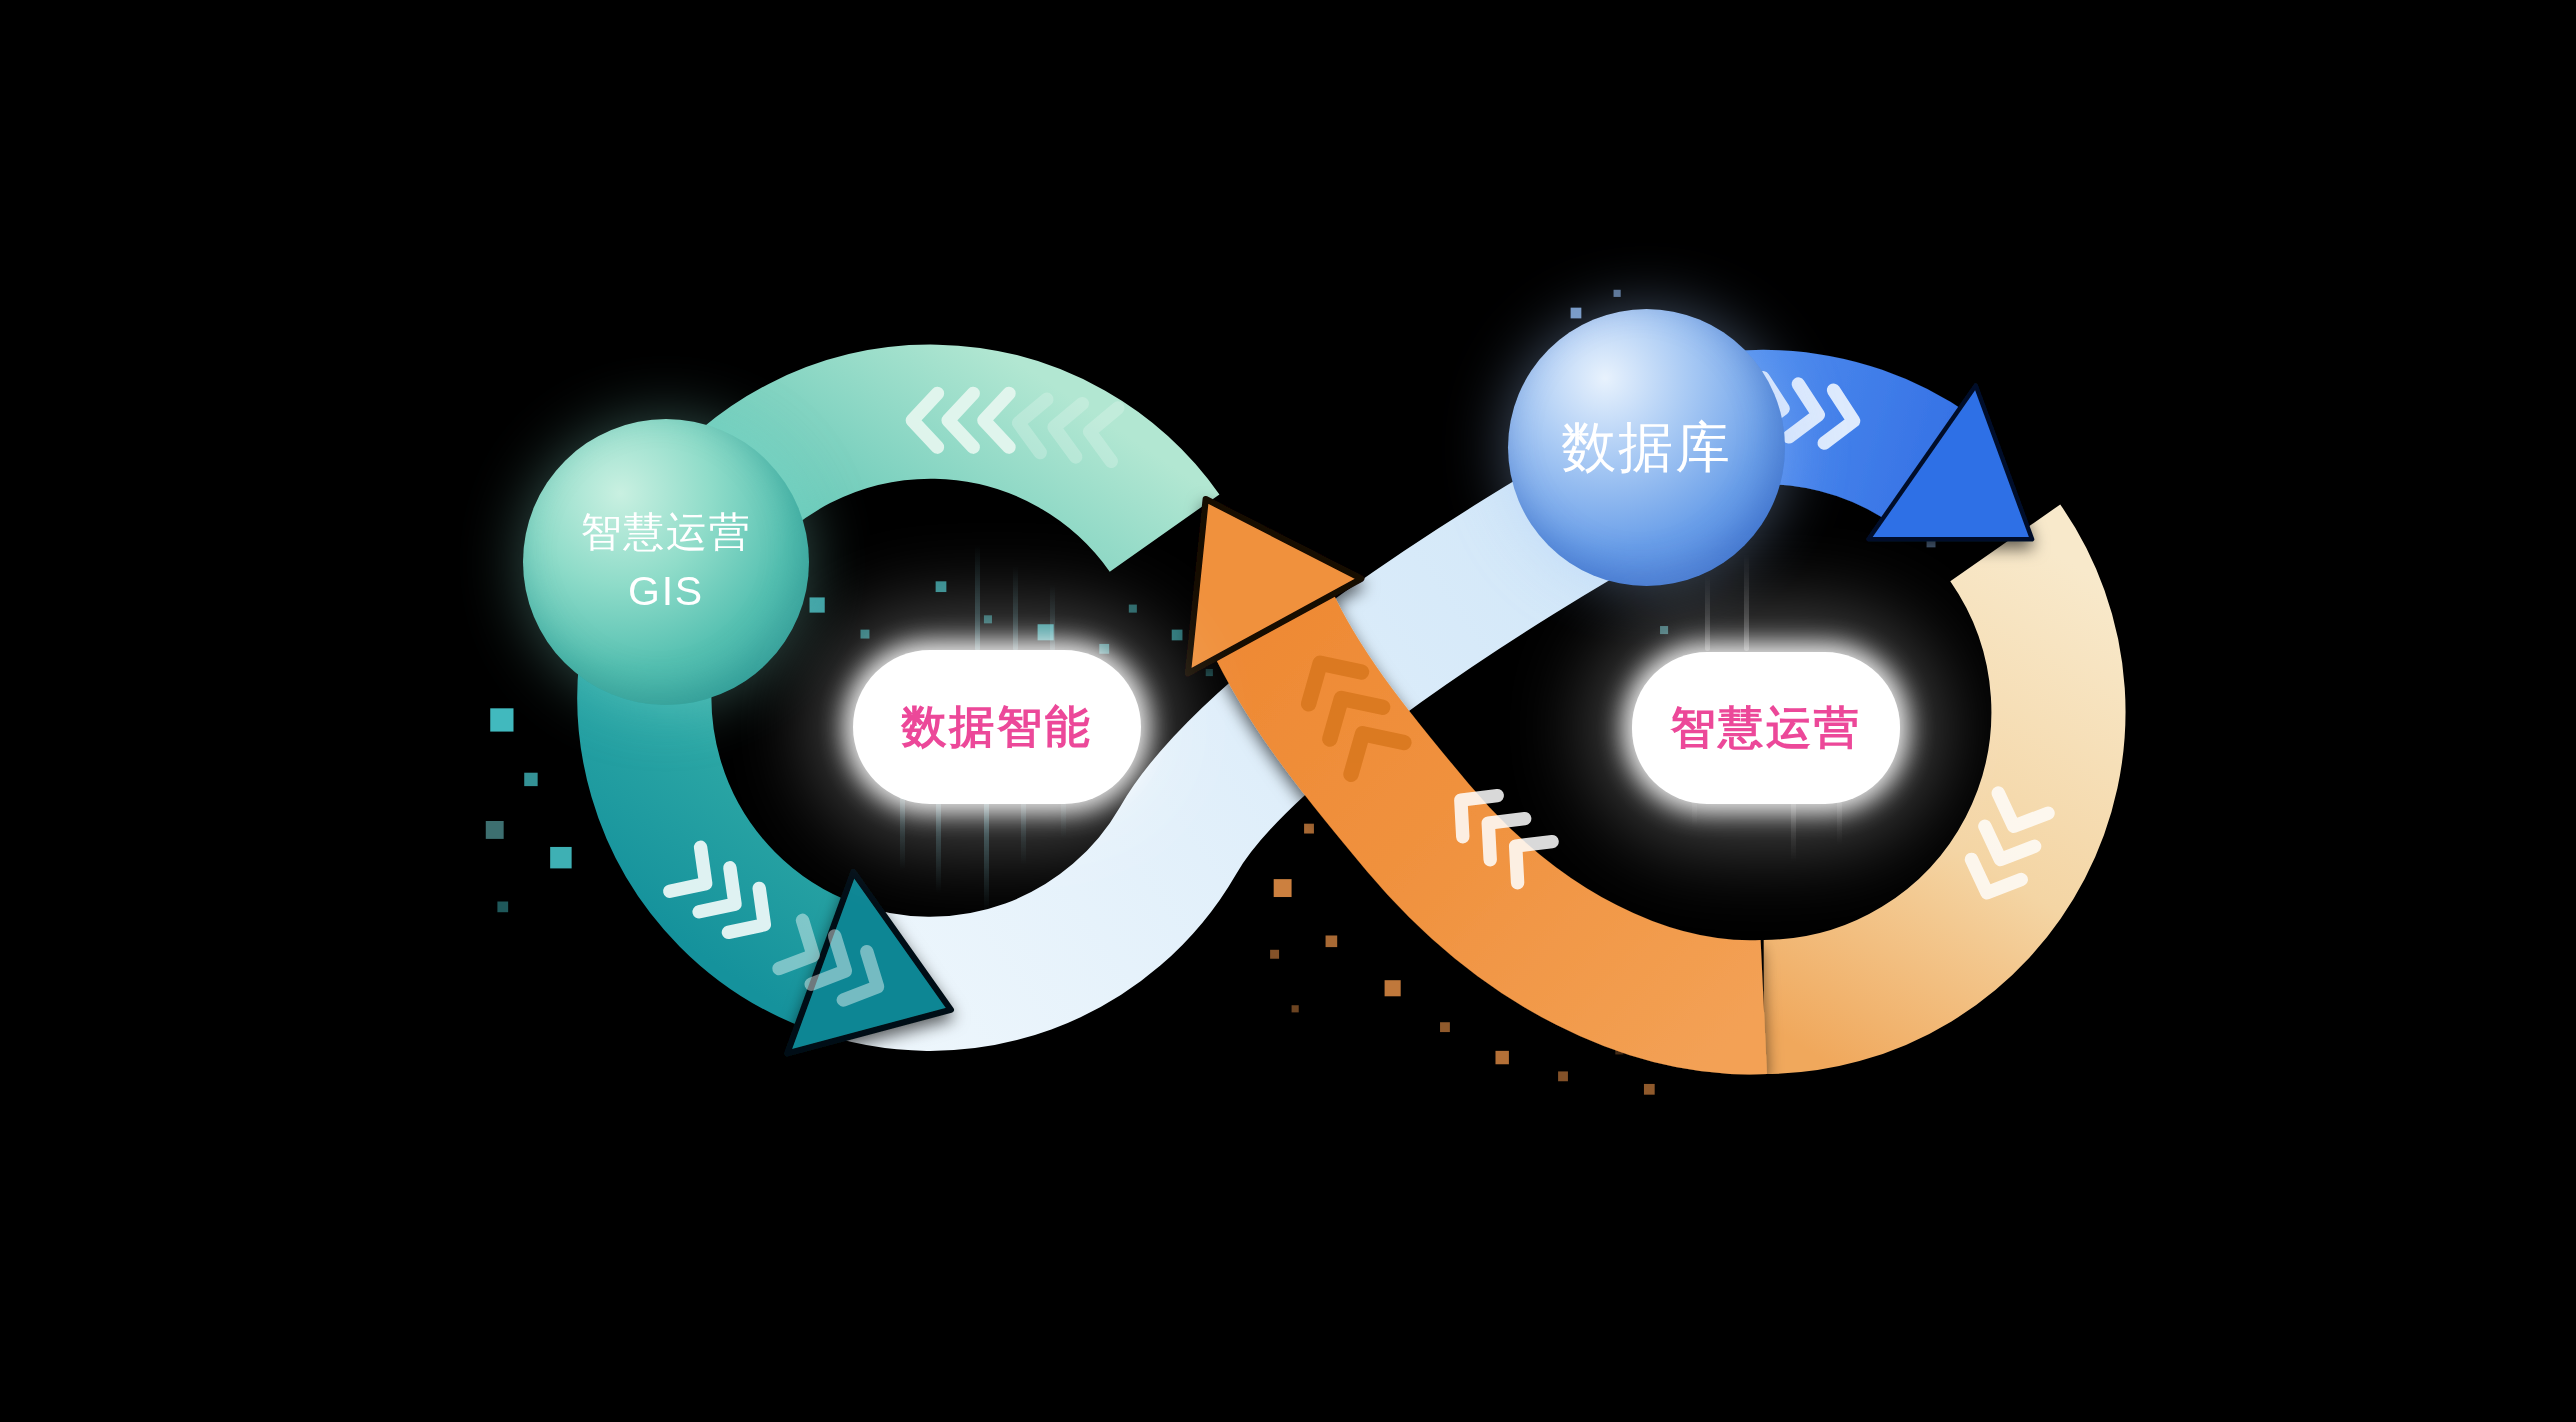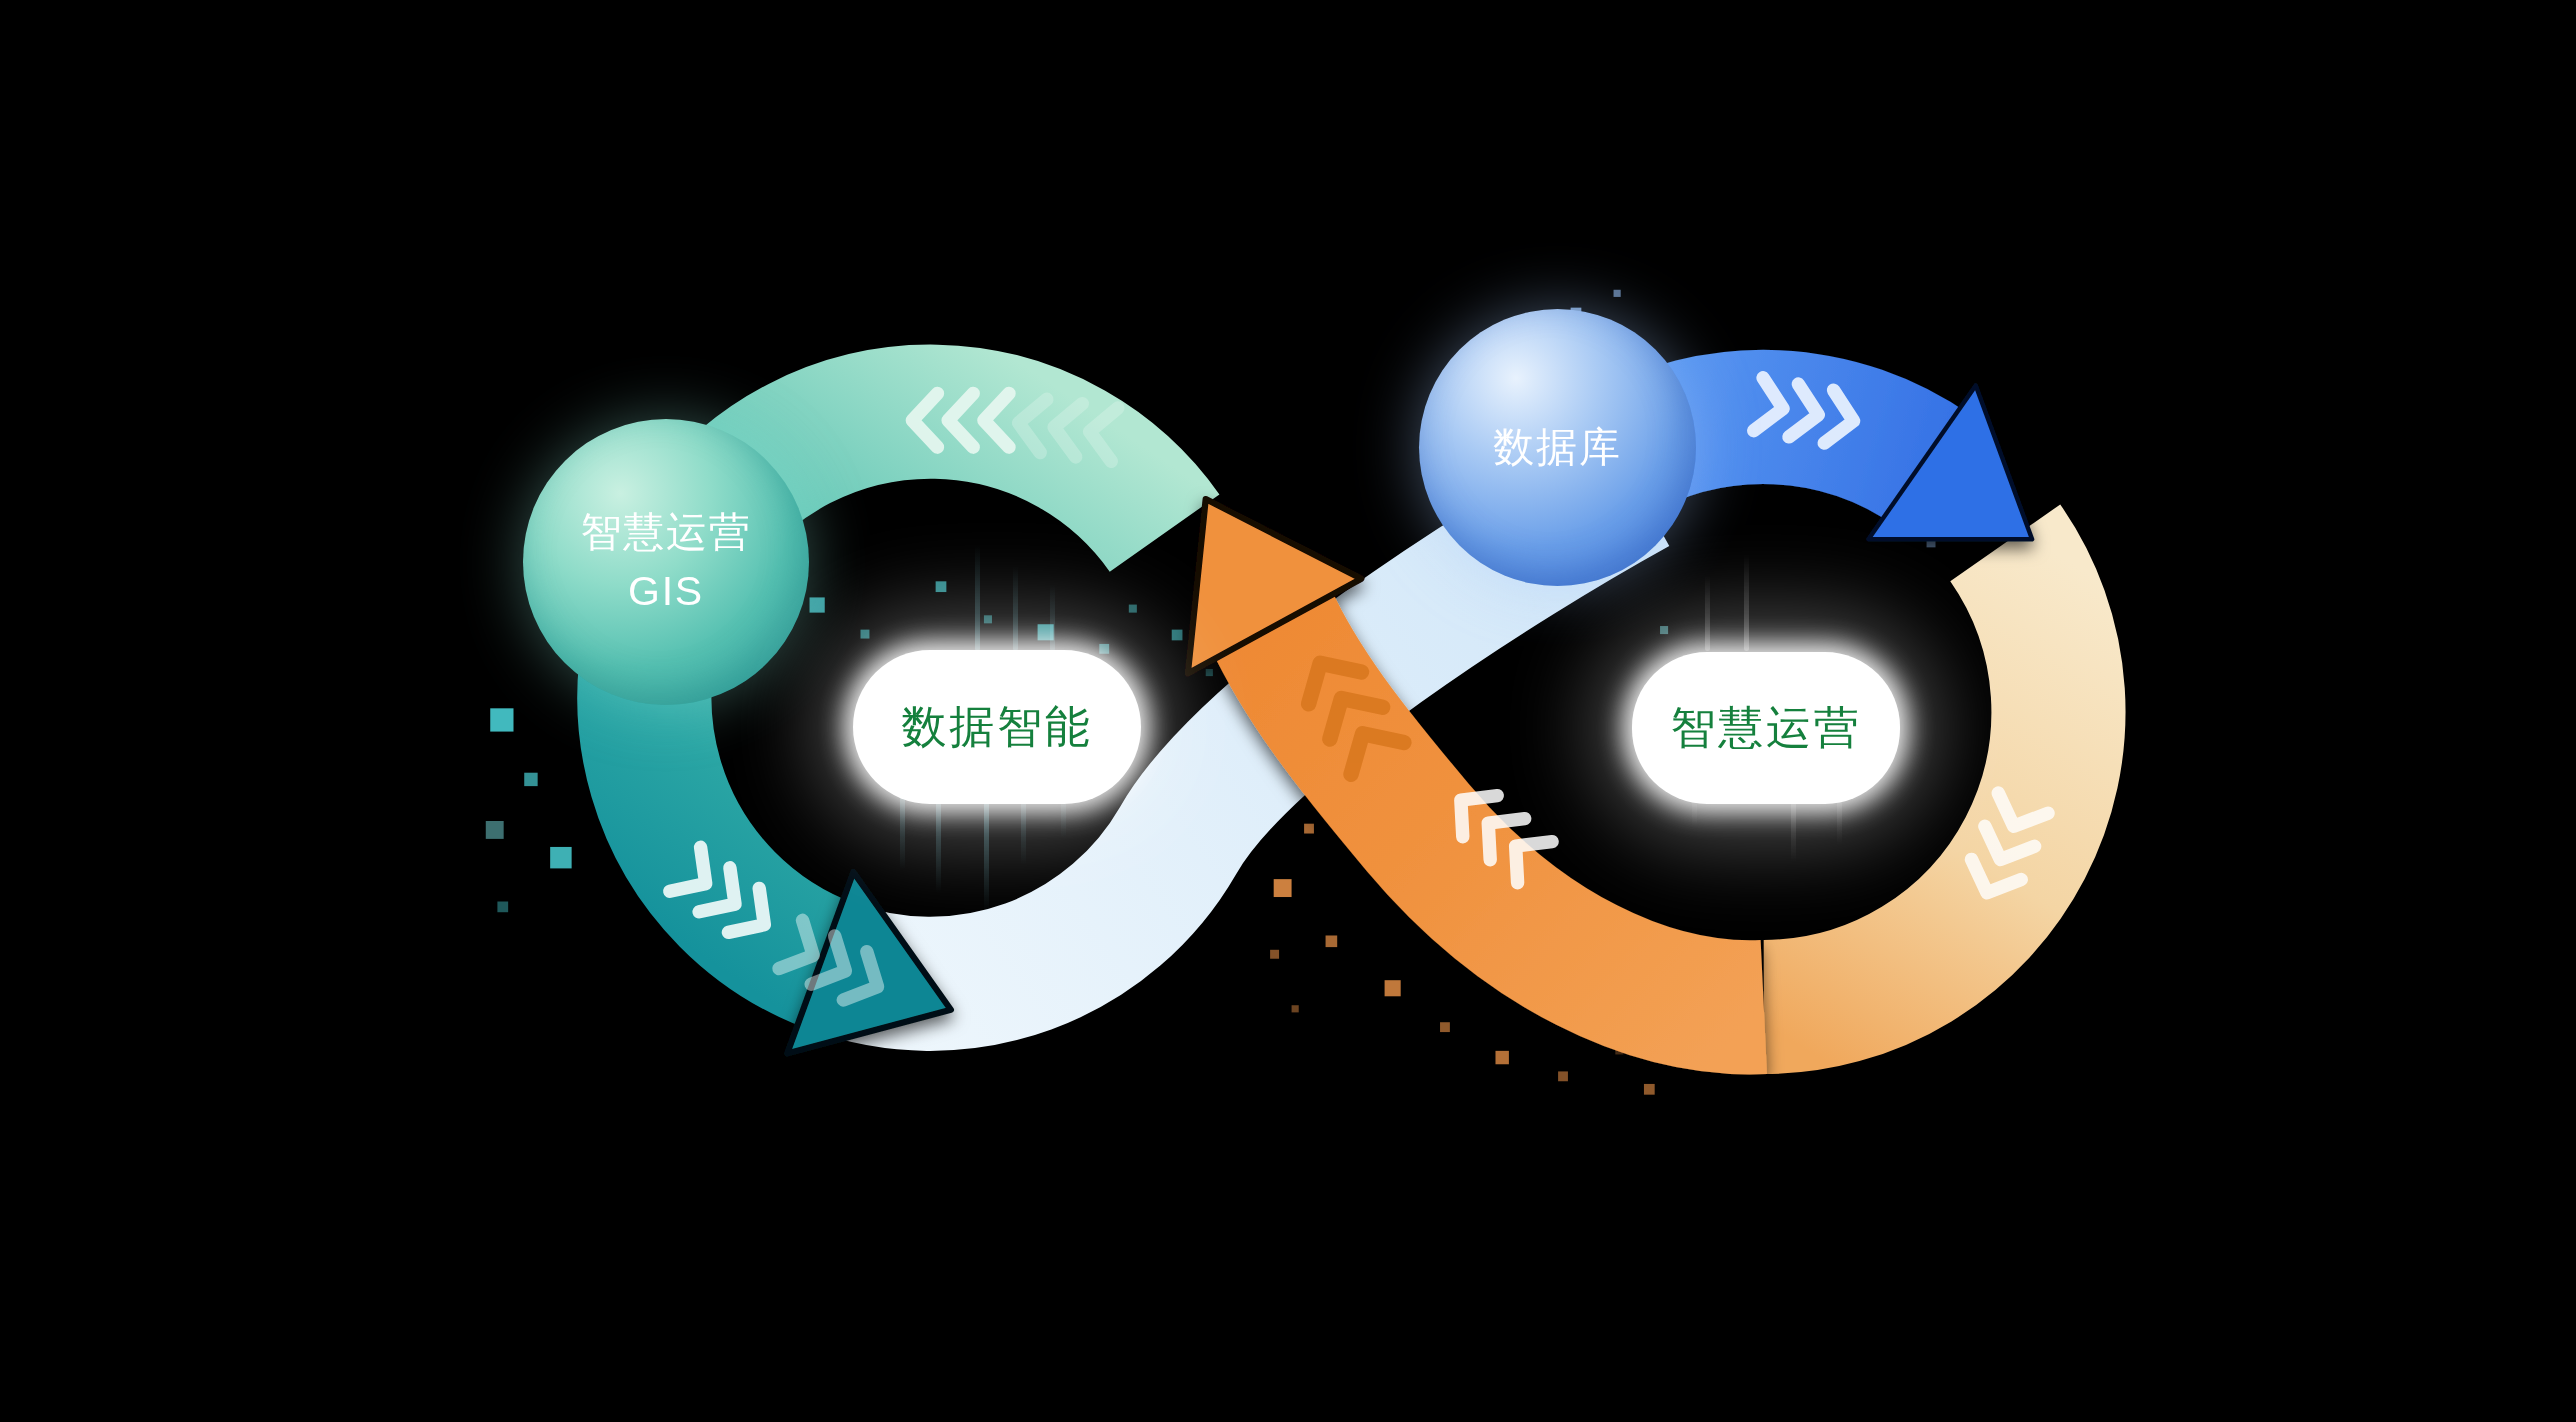--- a/index.html
+++ b/index.html
@@ -14,33 +14,33 @@
     align-items:center;justify-content:center;color:#fff;text-align:center;
     font-weight:500;letter-spacing:1.8px;
   }
   .node .nline{line-height:1.45;}
   .node-gis{
     left:523px;top:419px;width:286px;height:286px;font-size:41px;
     background:radial-gradient(circle at 34% 26%, #c9f0e1 0%, #8fdcc9 32%, #55c0b1 62%, #2f9f9d 100%);
     box-shadow:0 0 63px rgba(150,235,220,.35), inset -7.2px -12.5px 36px rgba(20,120,120,.35);
   }
   .node-db{
-    left:1419px;top:309px;width:277px;height:277px;font-size:41px;
+    left:1508px;top:309px;width:277px;height:277px;font-size:55px;
     background:radial-gradient(circle at 35% 25%, #e8f2fd 0%, #a9caf4 30%, #6a9fe9 62%, #3d79dd 100%);
     box-shadow:0 0 63px rgba(165,200,250,.4), inset -7.2px -12.5px 36px rgba(30,70,160,.35);
   }
   .node-dec{
     left:1680px;top:850px;width:272px;height:272px;font-size:38px;
     background:radial-gradient(circle at 35% 26%, #fde4c4 0%, #f8c491 35%, #f2a057 68%, #ea8733 100%);
     box-shadow:0 0 63px rgba(250,185,115,.4), inset -7.2px -12.5px 36px rgba(190,95,20,.35);
   }
   
   .pill{
     position:absolute;background:#ffffff;display:flex;align-items:center;justify-content:center;
-    color:#15803d;font-weight:400;
+    color:#ec4899;font-weight:700;
     box-shadow:0 0 25px 9px rgba(255,255,255,.9), 0 0 85px 38px rgba(255,255,255,.30);
   }
   .pill-left{left:853px;top:650px;width:288px;height:154px;border-radius:77px;font-size:45px;letter-spacing:2.7px;}
   .pill-right{left:1632px;top:652px;width:268px;height:152px;border-radius:75px;font-size:45px;letter-spacing:2.7px;}
   
   .streak{position:absolute;width:5.4px;border-radius:2.7px;}
   .st-cd{background:linear-gradient(to bottom, rgba(130,220,235,.65), rgba(130,220,235,0));}
   .st-cu{background:linear-gradient(to top,    rgba(130,220,235,.6),  rgba(130,220,235,0));}
   .st-wd{background:linear-gradient(to bottom, rgba(255,255,255,.55), rgba(255,255,255,0));}
   .st-wu{background:linear-gradient(to top,    rgba(255,255,255,.55), rgba(255,255,255,0));}

